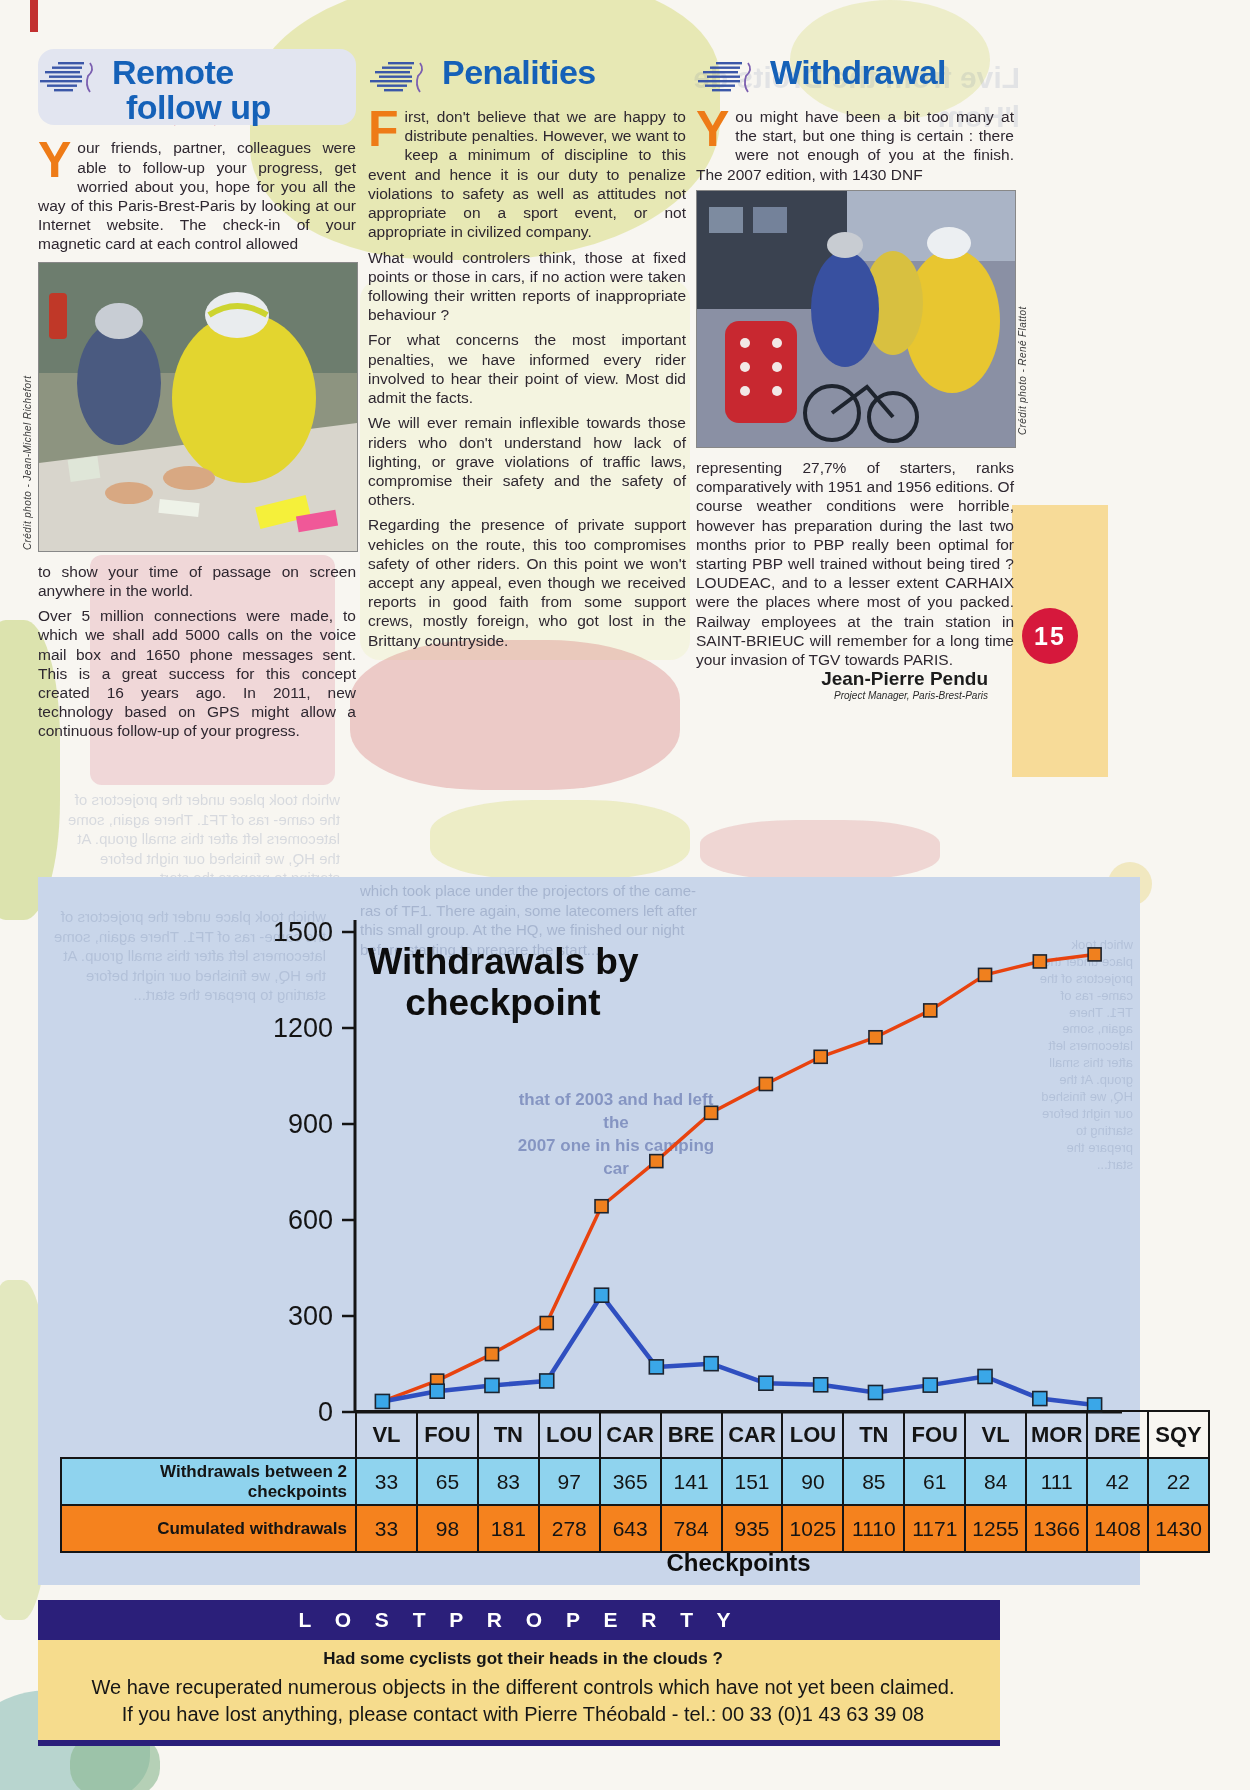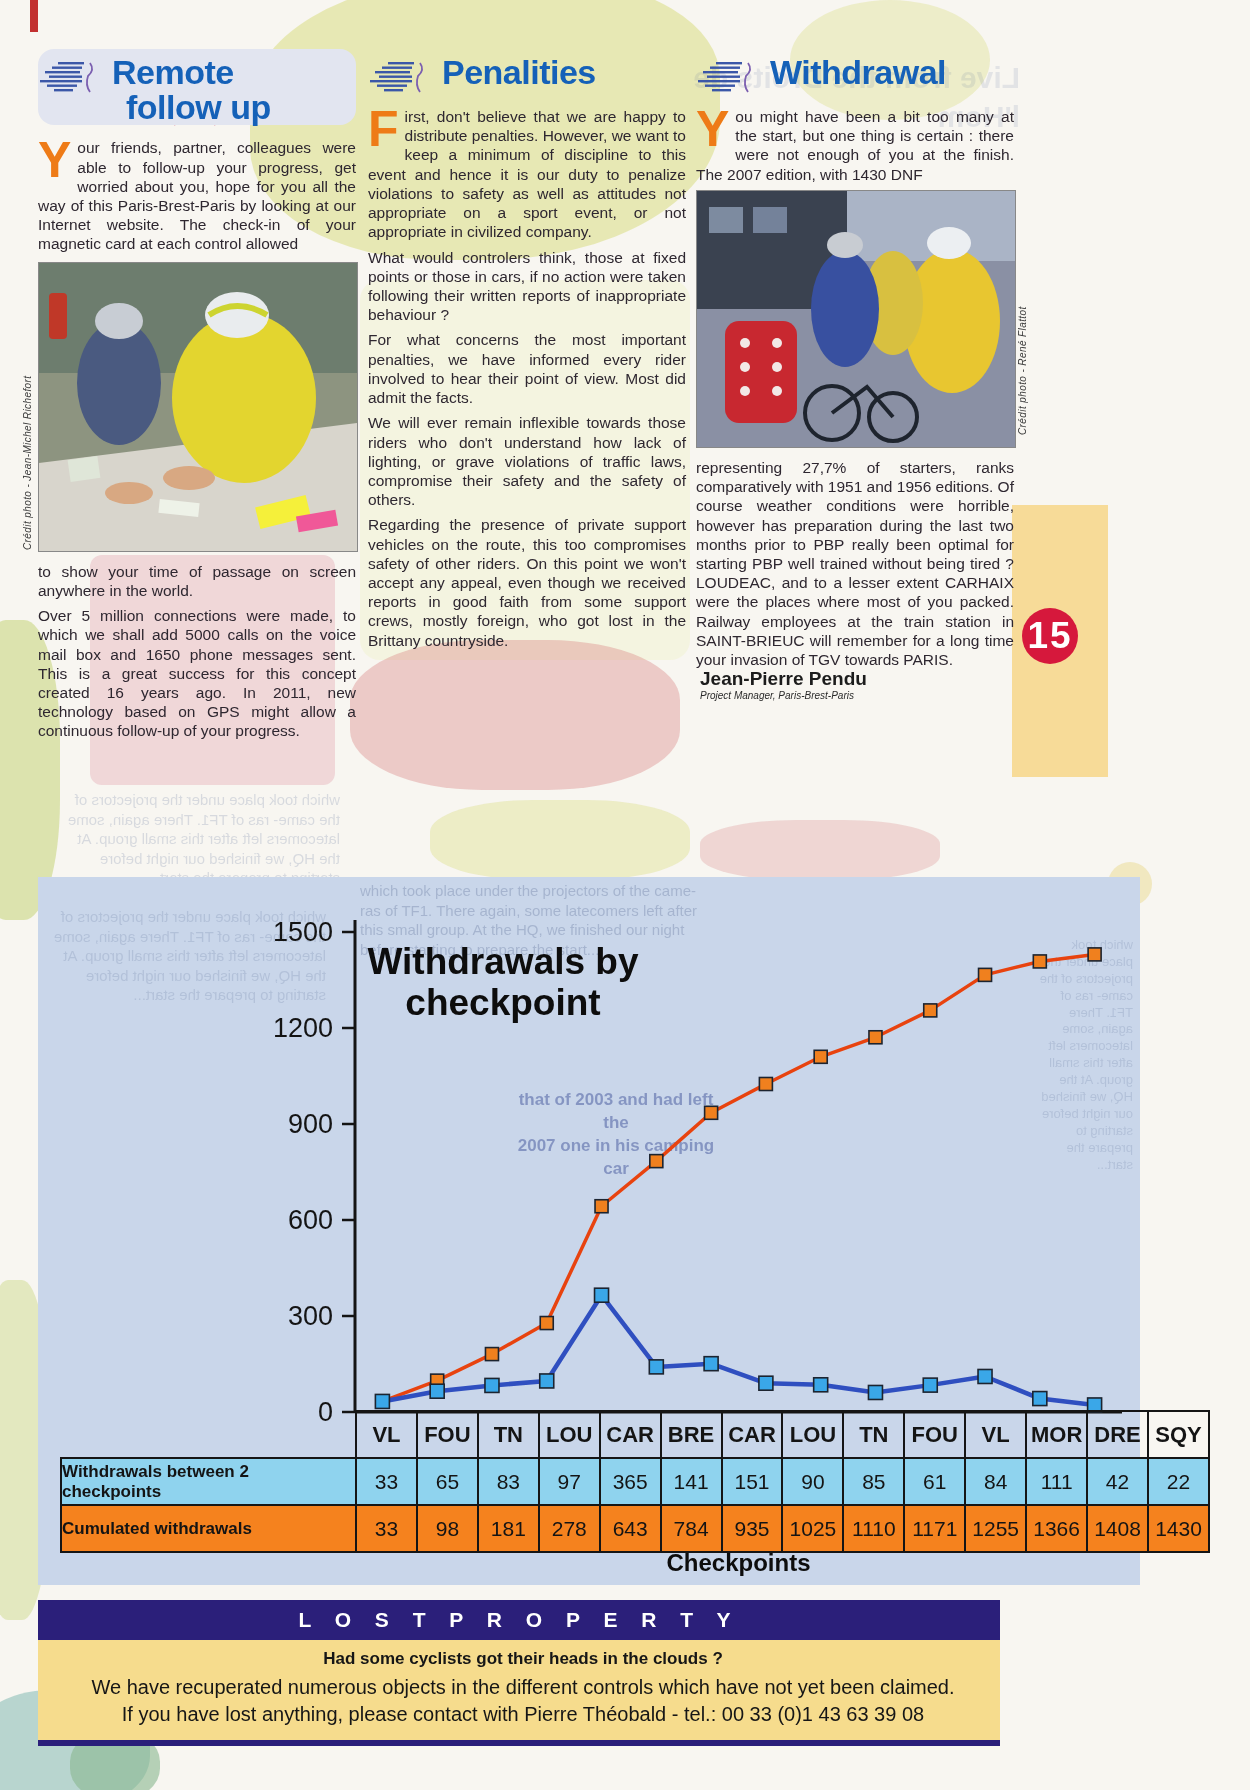--- a/index.html
+++ b/index.html
@@ -15,45 +15,45 @@
   .hdr{position:relative;display:flex;align-items:flex-start;gap:8px;margin-bottom:10px;}
   .logo{width:66px;height:38px;flex:0 0 auto;margin-top:4px;}
   .title{font-weight:bold;color:#1561b8;font-size:34px;line-height:1.02;letter-spacing:-.5px;}
   .title .l2{display:block;margin-left:14px;}
   p.body{font-size:15.5px;line-height:1.24;text-align:justify;margin:0 0 6px 0;}
   .dropcap{float:left;font-size:50px;line-height:.78;font-weight:bold;color:#ee7b17;margin:3px 6px 0 0;}
   figure.photo{margin:6px 0 4px 0;width:318px;overflow:hidden;border:1px solid #888;}
   figure.photo svg{display:block;}
   .credit{position:absolute;writing-mode:vertical-rl;transform:rotate(180deg);
           font-size:10px;font-style:italic;color:#3a3a3a;letter-spacing:.4px;z-index:4;}
-  .signature{position:absolute;left:700px;top:668px;width:312px;text-align:left;z-index:3;}
+  .signature{position:absolute;left:676px;top:668px;width:312px;text-align:right;z-index:3;}
   .signature .name{font-weight:bold;font-size:19px;color:#1c1c1c;}
   .signature .role{font-style:italic;font-size:10px;color:#2a2a2a;}
   
   .ystrip{position:absolute;left:1012px;top:505px;width:96px;height:272px;background:#f6d88e;opacity:.9;z-index:1;}
   .badge{position:absolute;left:1022px;top:608px;width:56px;height:56px;border-radius:50%;
-         background:#d6183c;color:#fff;font-weight:bold;font-size:37px;letter-spacing:2px;
+         background:#d6183c;color:#fff;font-weight:bold;font-size:25px;letter-spacing:2px;
          display:flex;align-items:center;justify-content:center;z-index:5;}
   
   .panel{position:absolute;left:38px;top:877px;width:1102px;height:708px;background:#c9d6ea;z-index:2;}
   .panel .ghostblock{position:absolute;left:322px;top:4px;width:348px;}
   .panel .gmleft{left:8px;top:30px;width:280px;opacity:.22;}
   .panel .gmright{left:1000px;top:60px;width:95px;opacity:.22;font-size:13px;}
   .gbold{position:absolute;left:478px;top:212px;width:200px;text-align:center;font-weight:bold;
          color:#44569c;opacity:.5;font-size:17px;line-height:1.35;pointer-events:none;}
   .chart-title{position:absolute;left:300px;top:64px;width:330px;text-align:center;
                font-weight:bold;font-size:37px;line-height:1.12;color:#0d0d0d;z-index:3;}
   #chart-svg{position:absolute;left:0;top:0;z-index:2;}
   .tablewrap{position:absolute;left:22px;top:533px;width:1150px;z-index:3;}
   .tablewrap table{width:100%;border-collapse:collapse;table-layout:fixed;}
   .tablewrap td{height:45px;text-align:center;vertical-align:middle;border:2px solid #151515;
                 font-size:21px;color:#141414;padding:0;}
   .tablewrap td.blank{border:none;background:transparent;}
   .tablewrap td.cat{font-weight:bold;font-size:22px;background:transparent;}
-  .tablewrap td.rowlabel{font-weight:bold;font-size:17px;text-align:left;padding-right:8px;}
+  .tablewrap td.rowlabel{font-weight:bold;font-size:17px;text-align:right;padding-right:8px;}
   .xlabel{position:absolute;left:317px;top:672px;width:767px;text-align:center;
           font-weight:bold;font-size:24px;color:#0d0d0d;z-index:3;}
   
   .lost{position:absolute;left:38px;top:1600px;width:962px;z-index:3;}
   .lost .bar{height:40px;background:#2b1f7a;color:#fff;text-align:center;line-height:40px;
              font-weight:bold;font-size:21px;letter-spacing:9px;}
   .lost .bodybox{background:#f6dc8d;padding:9px 20px 12px 28px;text-align:center;}
   .lost .headline{font-weight:bold;font-size:17px;margin-bottom:5px;color:#161616;}
   .lost .line{font-size:20px;line-height:1.35;color:#161616;text-align:center;}
   .lost .bottomstrip{height:6px;background:#2b1f7a;}

